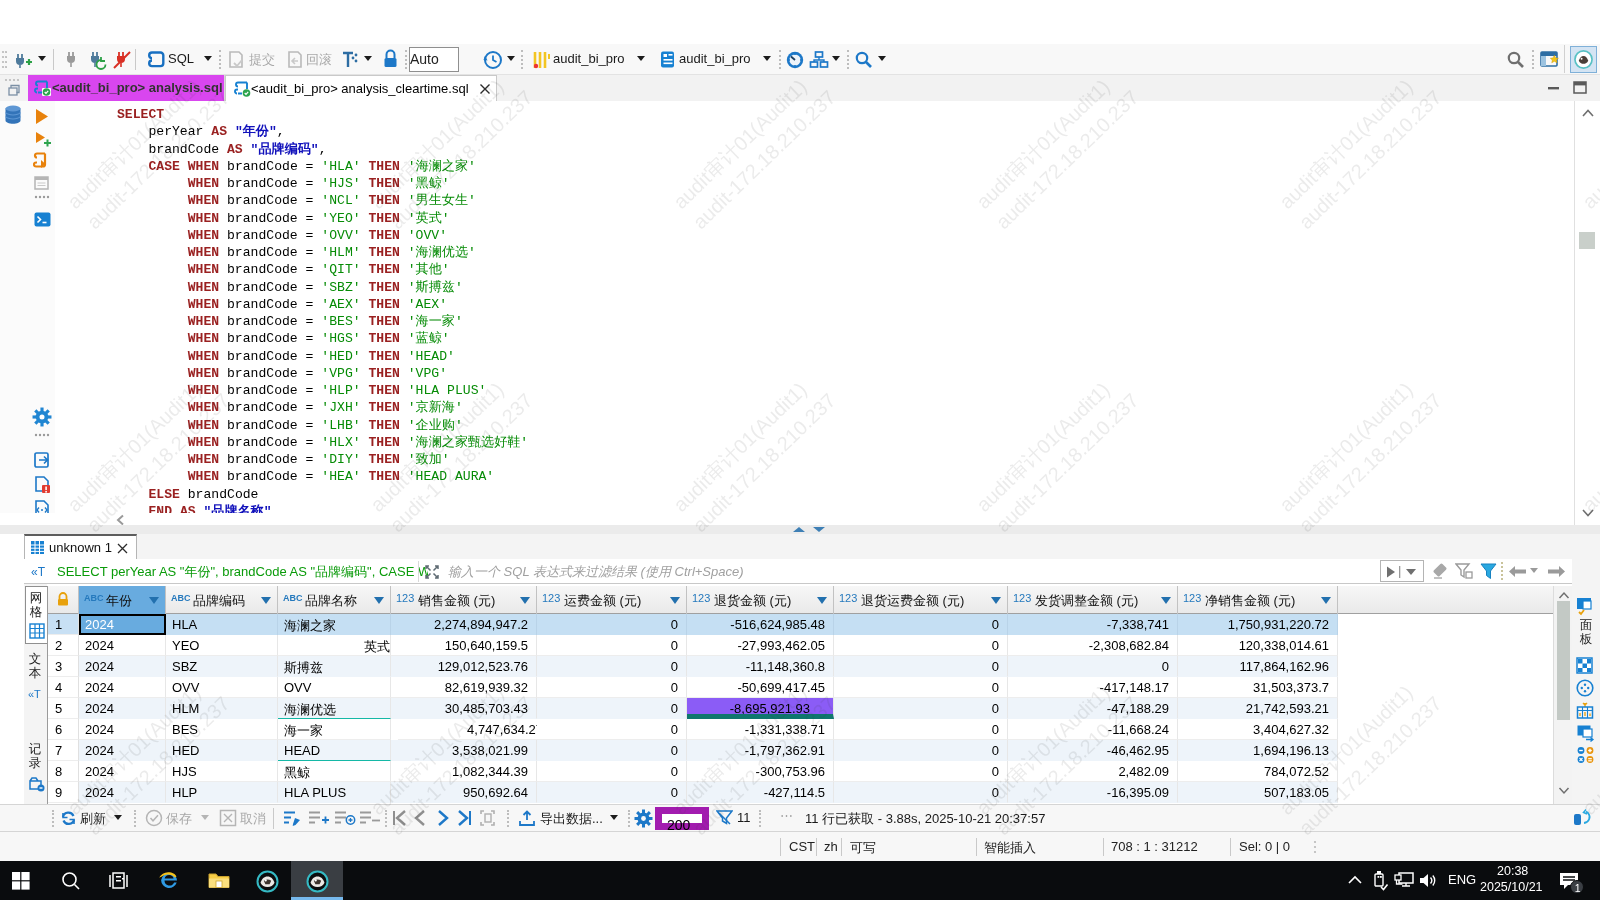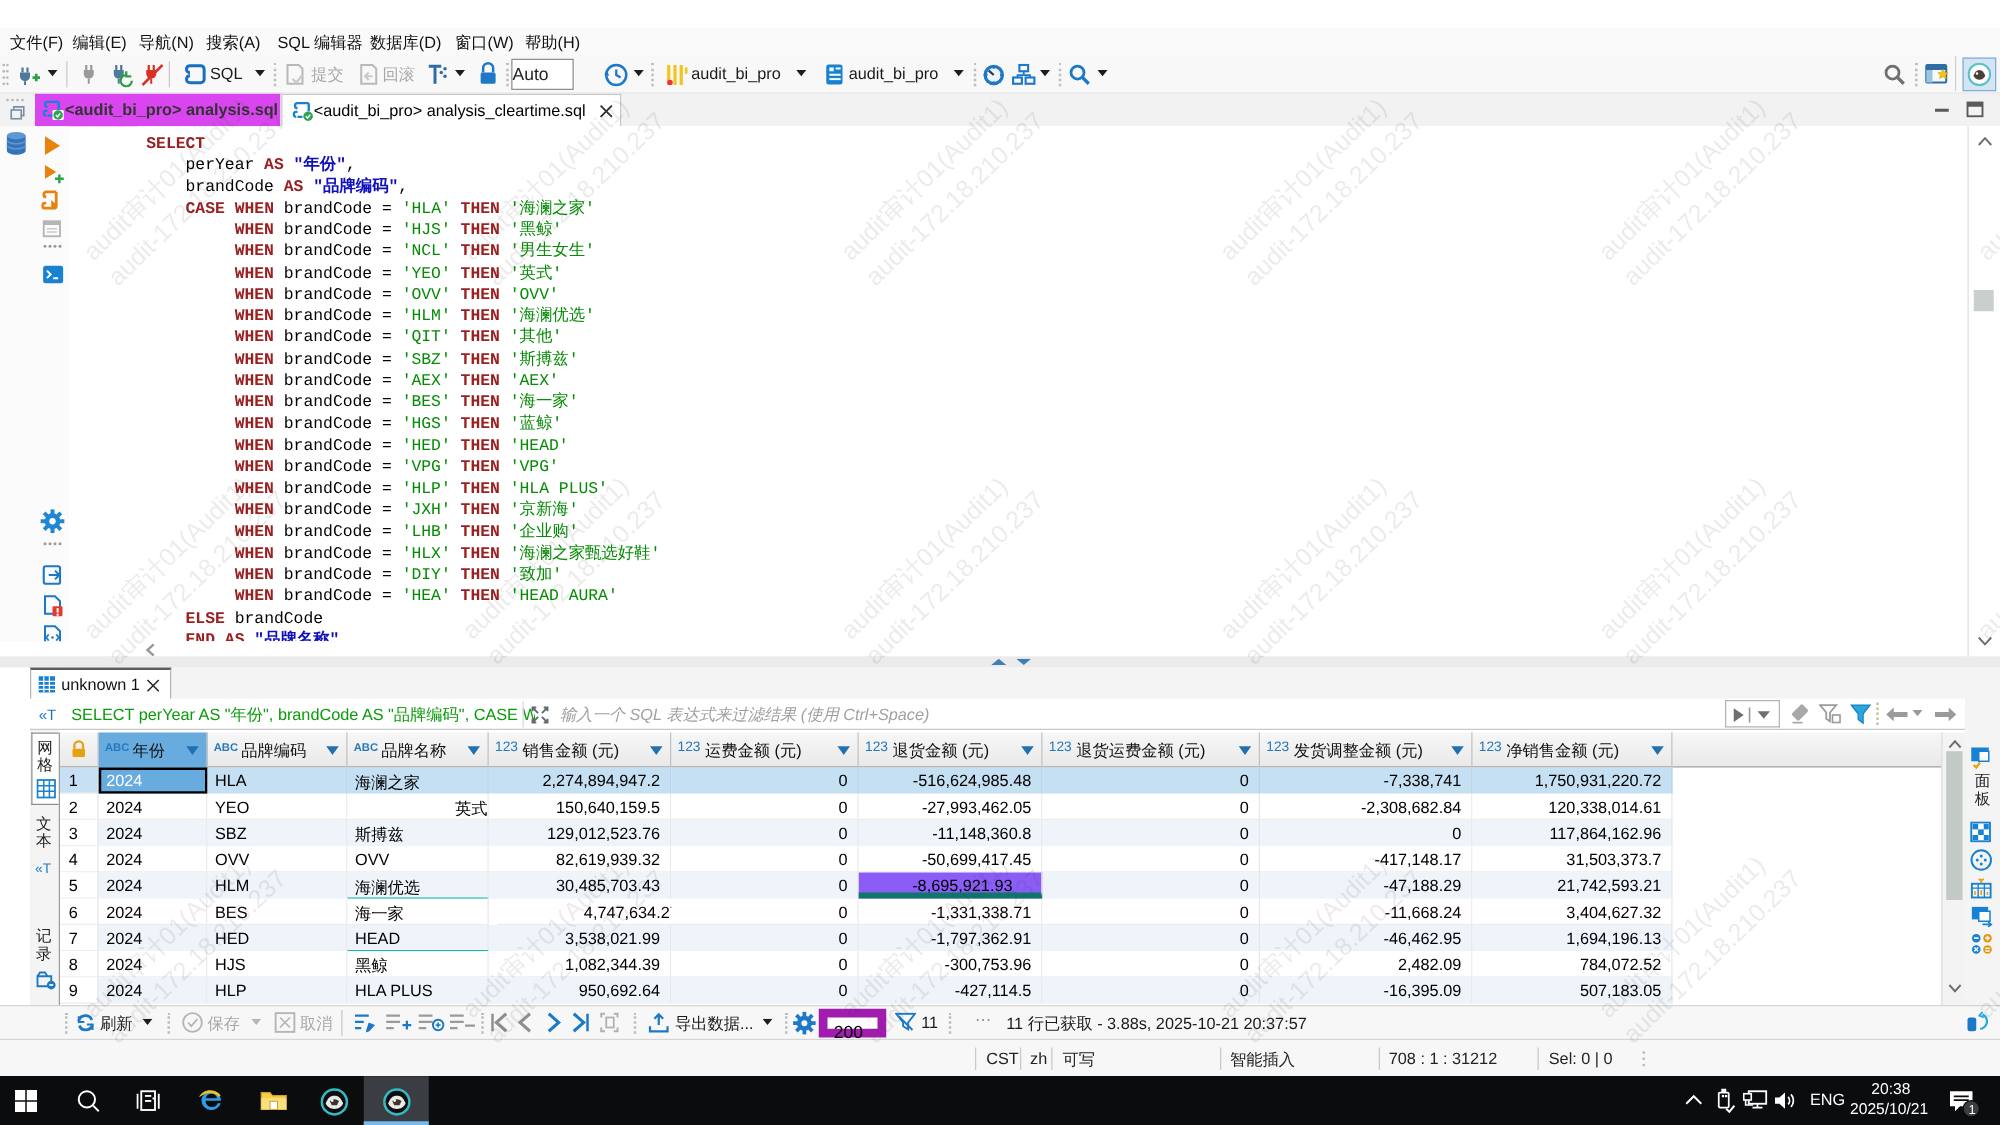--- a/index.html
+++ b/index.html
@@ -60,30 +60,20 @@
 .num{text-align:right;}
 .rn{position:absolute;left:0;top:0;width:31px;height:21px;padding-top:3px;padding-left:7px;border-bottom:1px solid #ededed;border-right:1px solid #e0e0e0;}
 
 .wm{position:absolute;transform-origin:0 0;transform:rotate(-44deg);white-space:nowrap;font-size:20px;line-height:28px;color:rgba(60,60,60,0.10);z-index:50;pointer-events:none;}
 </style>
 </head>
 <body>
 <div id="app">
 
 
-<div id="menubar">
-  <span style="left:8px">文件(F)</span>
-  <span style="left:58px">编辑(E)</span>
-  <span style="left:111px">导航(N)</span>
-  <span style="left:165px">搜索(A)</span>
-  <span style="left:222px">SQL 编辑器</span>
-  <span style="left:296px">数据库(D)</span>
-  <span style="left:364px">窗口(W)</span>
-  <span style="left:420px">帮助(H)</span>
-</div>
 
 <div id="toolbar">
  <svg class="i" style="left:1px;top:5px" width="6" height="20">
         <g fill="#b9b9b9">
           <circle cx="2" cy="3" r="1.1"></circle>
           <circle cx="5" cy="3" r="1.1"></circle>
           <circle cx="2" cy="8" r="1.1"></circle>
           <circle cx="5" cy="8" r="1.1"></circle>
           <circle cx="2" cy="13" r="1.1"></circle>
           <circle cx="5" cy="13" r="1.1"></circle>

